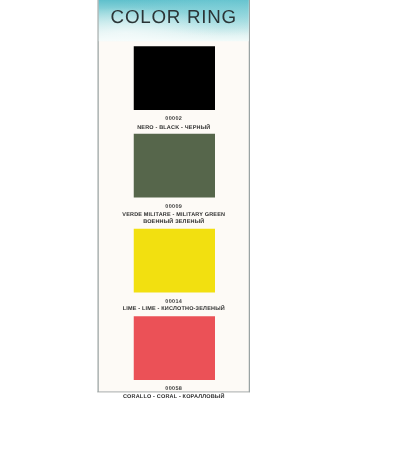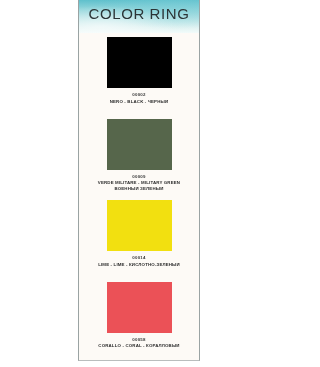--- a/index.html
+++ b/index.html
@@ -12,21 +12,21 @@
     background: #ffffff;
     font-family: "Liberation Sans", sans-serif;
     overflow: hidden;
   }
 
   #card {
     position: absolute;
     left: 78px;
     top: 0px;
     width: 122px;
-    height: 361px;
+    height: 314px;
     background: #fdfaf6;
     border-left: 1px solid #9aa3a3;
     border-right: 1px solid #9aa3a3;
     border-bottom: 1px solid #b9bdbd;
     box-sizing: border-box;
     display: flex;
     flex-direction: column;
   }
 
   

